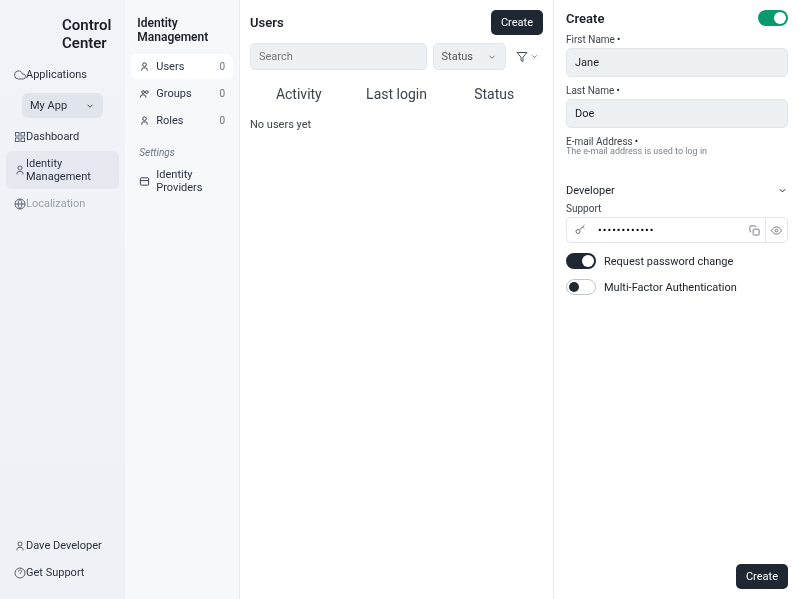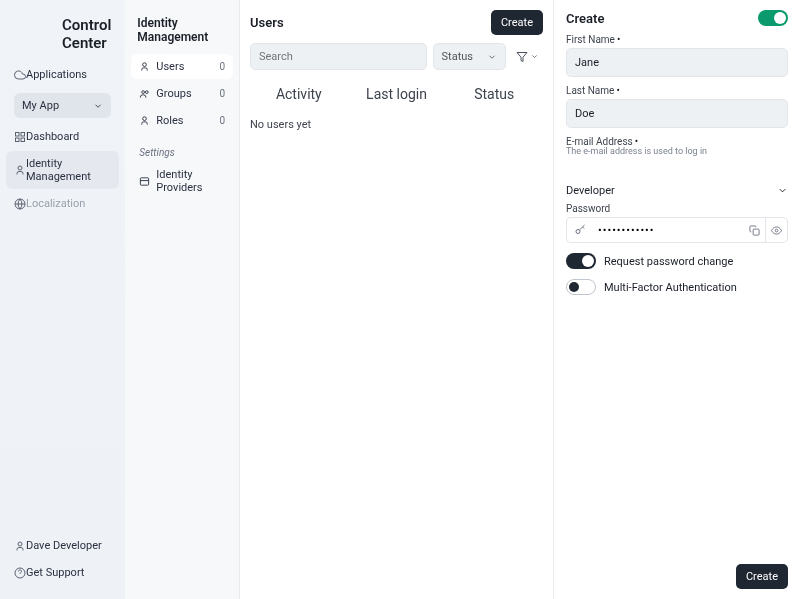--- a/index.html
+++ b/index.html
@@ -7,21 +7,21 @@
 
 .app { display: flex; width: 100%; height: 100%; }
 
 
 .sidebar-main { width: 150px; background: linear-gradient(180deg, #f0f3f7 0%, #eef2f6 100%); display: flex; flex-direction: column; padding: 12px 6px; }
 .sidebar-main .title { font-size: 15px; font-weight: 600; color: #1a1f28; padding: 4px 8px 10px; margin-left: 48px; }
 .nav-item { display: flex; align-items: center; gap: 0; padding: 6px 8px; font-size: 11px; color: #2a3040; border-radius: 6px; cursor: pointer; margin-bottom: 2px; }
 .nav-item.selected { background: #e5e9ef; }
 .nav-item.disabled { color: #98a0ac; }
 .nav-item .ic { width: 12px; height: 12px; display: inline-flex; align-items: center; justify-content: center; color: #5a6270; }
-.app-dropdown { display: flex; align-items: center; justify-content: space-between; background: #e0e5eb; border-radius: 6px; padding: 6px 8px; font-size: 11px; color: #2a3040; cursor: pointer; margin: 4px 8px 6px; }
+.app-dropdown { display: flex; align-items: center; justify-content: space-between; background: #e0e5eb; border-radius: 6px; padding: 6px 8px; font-size: 11px; color: #2a3040; cursor: pointer; margin: 4px 16px 6px; }
 .sidebar-main .spacer { flex: 1; }
 
 
 .sidebar-second { width: 142px; background: #f6f8fa; border-right: 1px solid #e9ecef; padding: 12px 6px; }
 .sidebar-second .title { font-size: 12px; font-weight: 600; color: #1a1f28; padding: 4px 6px 10px; }
 .sec-item { display: flex; align-items: center; gap: 6px; padding: 6px 8px; font-size: 11px; color: #2a3040; border-radius: 6px; cursor: pointer; margin-bottom: 2px; justify-content: space-between; }
 .sec-item.active { background: #fff; }
 .sec-item .left { display: flex; align-items: center; gap: 6px; }
 .sec-item .count { color: #6b7280; font-size: 10px; }
 .sec-heading { font-size: 10px; color: #6b7280; padding: 12px 8px 4px; font-style: italic; }
@@ -256,21 +256,21 @@
     <div class="help-text">The e-mail address is used to log in</div>
 
     <div class="sec-row">
       <span>Developer</span>
       <span>
           <svg width="11" height="11" viewBox="0 0 24 24" fill="none" stroke="currentColor" stroke-width="2">
             <polyline points="6 9 12 15 18 9"></polyline>
           </svg>
         </span>
     </div>
-    <div class="field-label">Password</div>
+    <div class="field-label">Support</div>
     <div class="pwd-row">
       <div class="key-box">
           <svg width="12" height="12" viewBox="0 0 24 24" fill="none" stroke="currentColor" stroke-width="2">
             <circle cx="8" cy="15" r="4"></circle>
             <line x1="10.9" y1="12.1" x2="21" y2="2"></line>
             <line x1="17" y1="6" x2="20" y2="9"></line>
           </svg>
         </div>
       <input type="text" value="••••••••••••" style="">
       <div class="act">

